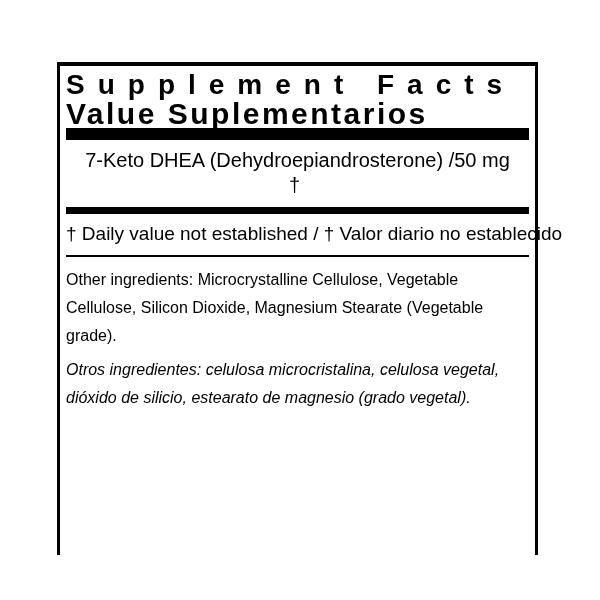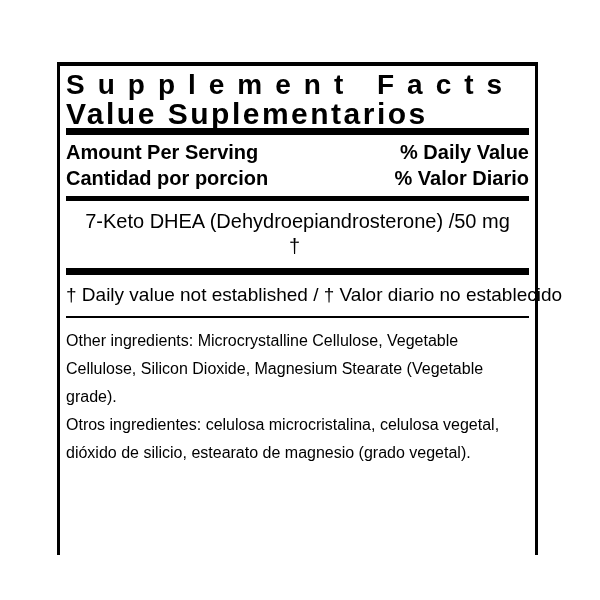--- a/index.html
+++ b/index.html
@@ -76,44 +76,34 @@
 
   .footnote {
     font-size: 19px;
     line-height: 24px;
     padding: 8px 0 9px 0;
     white-space: nowrap;
     text-align: center;
   }
 
   .other-ing { font-size: 16px; line-height: 28px; margin-top: 9px; }
-  .other-ing + .other-ing { margin-top: 0; }
+  .other-ing + .other-ing { margin-top: 6px; font-style: italic; }
 </style>
 </head>
 <body>
 
 <div class="page">
   <div class="label">
 
     <div class="title-en">Supplement Facts</div>
     <div class="title-es">Value Suplementarios</div>
 
 
     <div class="bar bar-thick"></div>
 
-    <div class="hdr-block">
-      <div class="hdr-row">
-        <span>Amount Per Serving</span>
-        <span>% Daily Value</span>
-      </div>
-      <div class="hdr-row">
-        <span>Cantidad por porcion</span>
-        <span>% Valor Diario</span>
-      </div>
-    </div>
 
     <div class="bar bar-medium"></div>
 
     <div class="nutrient-block">
       <div class="nutrient-row">
         <span>7-Keto DHEA (Dehydroepiandrosterone) /50 mg</span>
         <span class="dagger">†</span>
       </div>
     </div>
 

